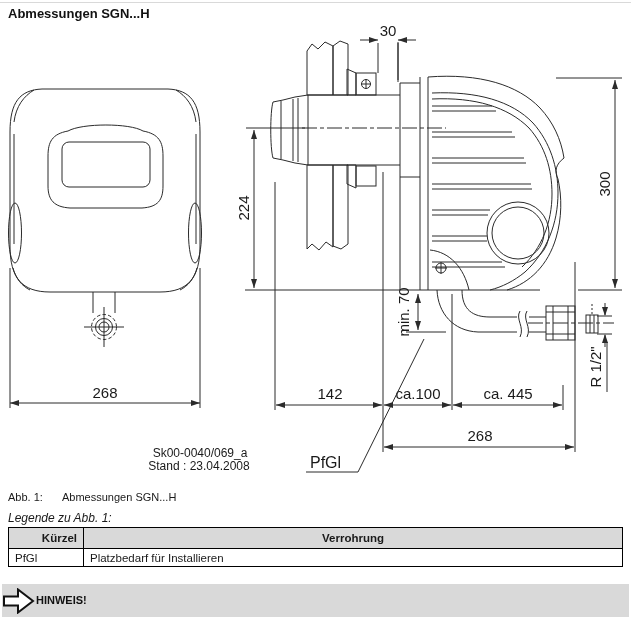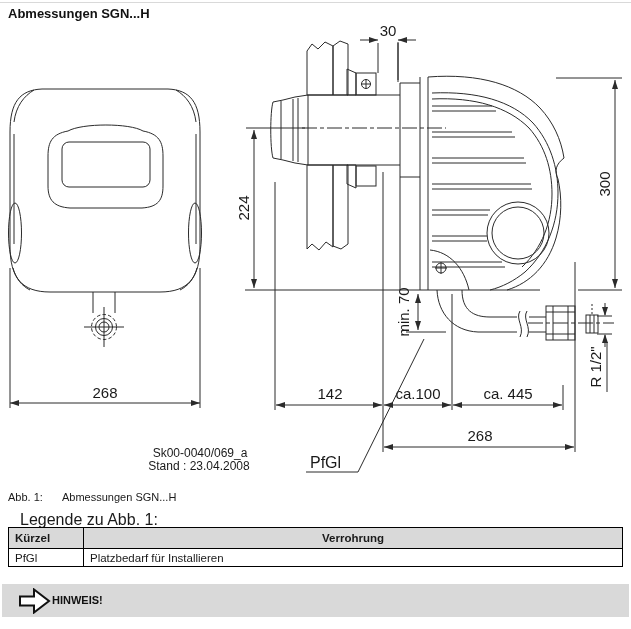--- a/index.html
+++ b/index.html
@@ -13,30 +13,30 @@
   svg.tech path, svg.tech line, svg.tech rect, svg.tech circle, svg.tech ellipse, svg.tech polyline{
     fill:none;stroke:#2b2b2b;stroke-width:1;
   }
   svg.tech polygon.arr{fill:#2b2b2b;stroke:none;}
   svg.tech text{fill:#1a1a1a;font-family:"Liberation Sans","DejaVu Sans",sans-serif;stroke:none;}
   .dimtxt{font-size:15px;}
   .doctxt{font-size:12px;}
   .pfgl{font-size:16px;}
   .caption-row{position:absolute;top:491px;left:8px;font-size:11px;}
   .caption-row .lbl{display:inline-block;width:54px;}
-  .legend-head{position:absolute;top:511px;left:20px;font-size:16px;}
+  .legend-head{position:absolute;top:511px;left:8px;font-size:12px;font-style:italic;}
   .legend-table{position:absolute;top:527px;left:8px;width:615px;border-collapse:collapse;font-size:11.5px;}
   .legend-table th,.legend-table td{border:1.5px solid #000;padding:0 6px;}
   .legend-table th{background:#d9d9d9;font-weight:bold;height:20px;}
   .legend-table td{height:17px;background:#fff;}
-  .col-k{width:62px;text-align:left;}
+  .col-k{width:62px;text-align:right;}
   .legend-table td.col-k{text-align:left;}
   .notice{
     position:absolute;top:584px;left:2px;width:627px;height:33px;background:#d9d9d9;
-    display:flex;align-items:center;box-sizing:border-box;padding-left:16px;
+    display:flex;align-items:center;box-sizing:border-box;padding-left:0;
   }
   .notice-icon{flex:0 0 34px;height:26px;}
   .notice-body{font-size:11px;font-weight:bold;line-height:13px;color:#111;}
 </style>
 </head>
 <body>
 
 <div class="top-rule"></div>
 <div class="page-title">Abmessungen SGN...H</div>
 

